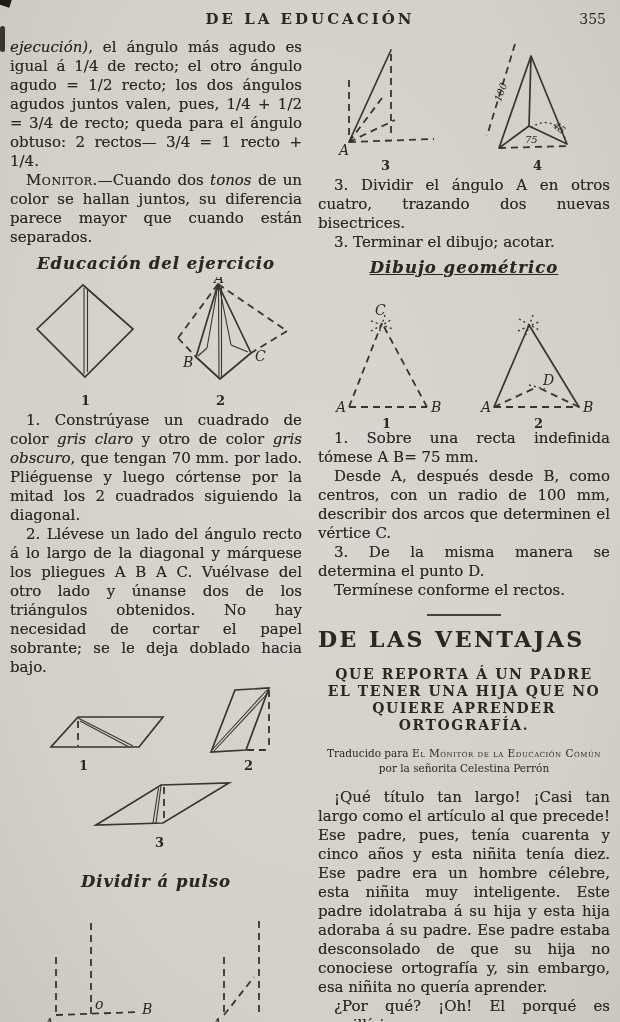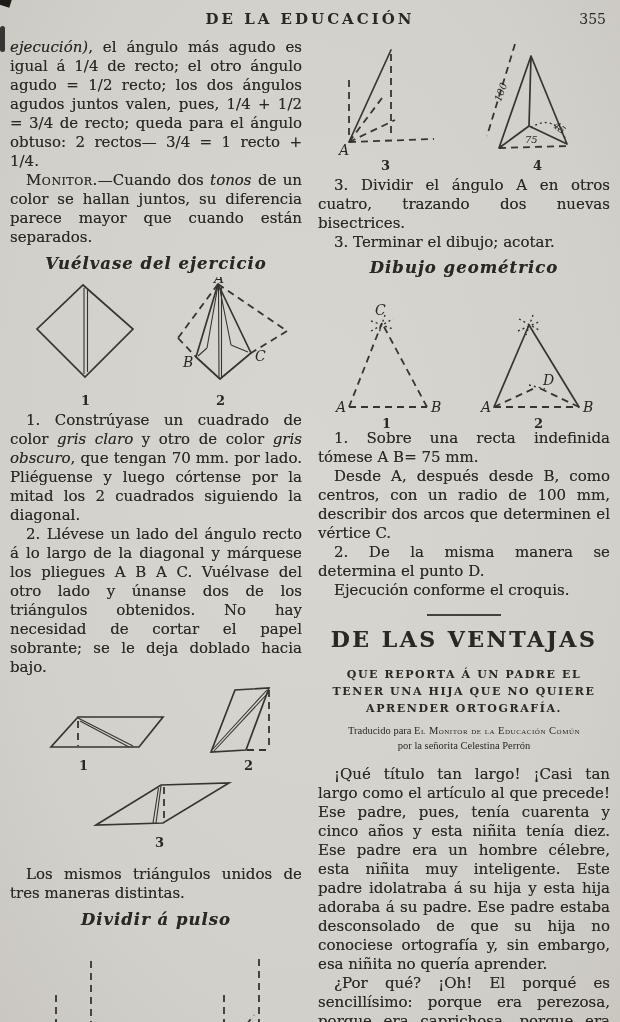--- a/index.html
+++ b/index.html
@@ -41,50 +41,50 @@
   .ln{stroke:#38342e;stroke-width:1.7;fill:none;stroke-linecap:round;}
   .ln2{stroke:#38342e;stroke-width:1.1;fill:none;}
   .dash{stroke:#38342e;stroke-width:1.8;fill:none;stroke-dasharray:7 5;stroke-linecap:butt;}
   .dot{stroke:#38342e;stroke-width:1.4;fill:none;stroke-dasharray:2 3;}
   svg text{font-family:"DejaVu Serif",serif;font-style:italic;font-size:14px;fill:#2b2823;}
   svg text.num{font-style:normal;font-weight:700;font-size:13px;}
   svg text.meas{font-size:10px;}
 
   .divider{width:74px;height:2px;background:#45413b;margin:14px auto 10px auto;}
   .big-title{
-    text-align:center;font-size:22px;letter-spacing:2.5px;font-weight:700;
+    text-align:left;font-size:22px;letter-spacing:2.5px;font-weight:700;
     margin:10px 0 14px 0;text-shadow:0 0 .5px rgba(43,40,35,.5);
   }
   .subtitle{
-    text-align:center;font-size:11px;font-weight:700;letter-spacing:1.6px;
-    line-height:17px;margin:0 6px 6px 6px;
+    text-align:center;font-size:14px;font-weight:700;letter-spacing:1.6px;
+    line-height:17px;margin:0 6px 12px 6px;
   }
-  .credit{text-align:center;font-size:10.5px;line-height:15px;margin-bottom:12px;font-family:Liberation Serif, serif;}
-  .mt4{} .mt6{margin-top:6px;}
+  .credit{text-align:center;font-size:10.5px;line-height:15px;margin-bottom:12px;}
+  .mt4{} .mt6{margin-top:6px;text-decoration:underline;}
 </style>
 </head>
 <body>
 
 <div id="page">
   <div id="smudge-tl" class="smudge"></div>
   <div id="smudge-l" class="smudge"></div>
 
   <div class="header">
     <div class="header-title">DE LA EDUCACIÓN</div>
     <div class="page-number">355</div>
   </div>
 
   <div class="cols">
 
     <div class="col">
       <p><span class="it">ejecución)</span><span>, el ángulo más agudo es igual á 1/4 de recto; el otro ángulo agudo = 1/2 recto; los dos ángulos agudos juntos valen, pues, 1/4 + 1/2 = 3/4 de recto; queda para el ángulo obtuso: 2 rectos— 3/4 = 1 recto + 1/4.</span></p>
 
       <p class="ind"><span class="sc">Monitor.</span><span>—Cuando dos </span><span class="it">tonos</span><span> de un color se hallan juntos, su diferencia parece mayor que cuando están separados.</span></p>
 
-      <div class="fig-head">Vuélvase del ejercicio</div>
+      <div class="fig-head">Educación del ejercicio</div>
 
       <svg width="282" height="134" viewBox="0 0 282 134">
         <path class="ln" d="M68,8 L118,52 L70,100 L22,52 Z"></path>
         <path class="ln2" d="M69,11 L69,97 M72.5,13 L72.5,95"></path>
         <path class="dash" d="M203,7 L163,61 M163,61 L181,80 M203,7 L272,54 M272,54 L236,76"></path>
         <path class="ln" d="M203,7 L181,80 M203,7 L236,76 M181,80 L205,102 M236,76 L205,102"></path>
         <path class="ln2" d="M203,8 L192,71 M192,71 L183,79 M204,8 L216,68 M216,68 L233,75"></path>
         <path class="ln2" d="M203.5,9 L204,101 M206.5,10 L206.5,100"></path>
         <text x="199" y="6">A</text>
         <text x="168" y="90">B</text>
@@ -105,21 +105,20 @@
         <path class="ln" d="M200,75 L224,13 L258,11 L235,73 Z"></path>
         <path class="ln2" d="M201,73 L256,13 M203,74 L257,16"></path>
         <path class="dash" d="M258,13 L258,73 M236,73 L258,73"></path>
         <text class="num" x="233" y="93">2</text>
         <path class="ln" d="M85,148 L150,108 L218,106 L152,146 Z"></path>
         <path class="ln2" d="M150,109 L145,146 M147.5,111 L142,146"></path>
         <path class="dash" d="M153,110 L153,145"></path>
         <text class="num" x="144" y="170">3</text>
       </svg>
 
-      <p class="ind mt4">Los mismos triángulos unidos de tres maneras distintas.</p>
 
       <div class="fig-head">Dividir á pulso</div>
 
       <svg width="290" height="152" viewBox="0 0 290 152">
         <path class="dash" d="M45,62 L45,120 M80,28 L80,120 M45,120 L128,117"></path>
         <text x="33" y="134">A</text>
         <text x="84" y="114">o</text>
         <text x="131" y="119">B</text>
         <text class="num" x="74" y="150">1</text>
         <path class="dash" d="M213,62 L213,120 M213,120 L243,82 M248,26 L248,120"></path>
@@ -162,22 +161,22 @@
         <path class="dash" d="M175,126 L260,126 M175,126 L218,106 M260,126 L218,106"></path>
         <path class="dot" d="M200,38 L222,50 M214,34 L207,54 M199,50 L222,40 M210,104 L226,108"></path>
         <text x="224" y="104">D</text>
         <text x="162" y="131">A</text>
         <text x="264" y="131">B</text>
         <text class="num" x="215" y="147">2</text>
       </svg>
 
       <p class="ind mt4">1. Sobre una recta indefinida tómese A B= 75 mm.</p>
       <p class="ind">Desde A, después desde B, como centros, con un radio de 100 mm, describir dos arcos que determinen el vértice C.</p>
-      <p class="ind">2. De la misma manera se determina el punto D.</p>
-      <p class="ind">Ejecución conforme el croquis.</p>
+      <p class="ind">3. De la misma manera se determina el punto D.</p>
+      <p class="ind">Termínese conforme el rectos.</p>
 
       <div class="divider"></div>
 
       <div class="big-title">DE LAS VENTAJAS</div>
 
       <div class="subtitle">QUE REPORTA Á UN PADRE EL TENER UNA HIJA QUE NO QUIERE APRENDER ORTOGRAFÍA.</div>
 
       <div class="credit">
         <span>Traducido para </span><span class="sc">El Monitor de la Educación Común</span><br>
         <span>por la señorita Celestina Perrón</span>

